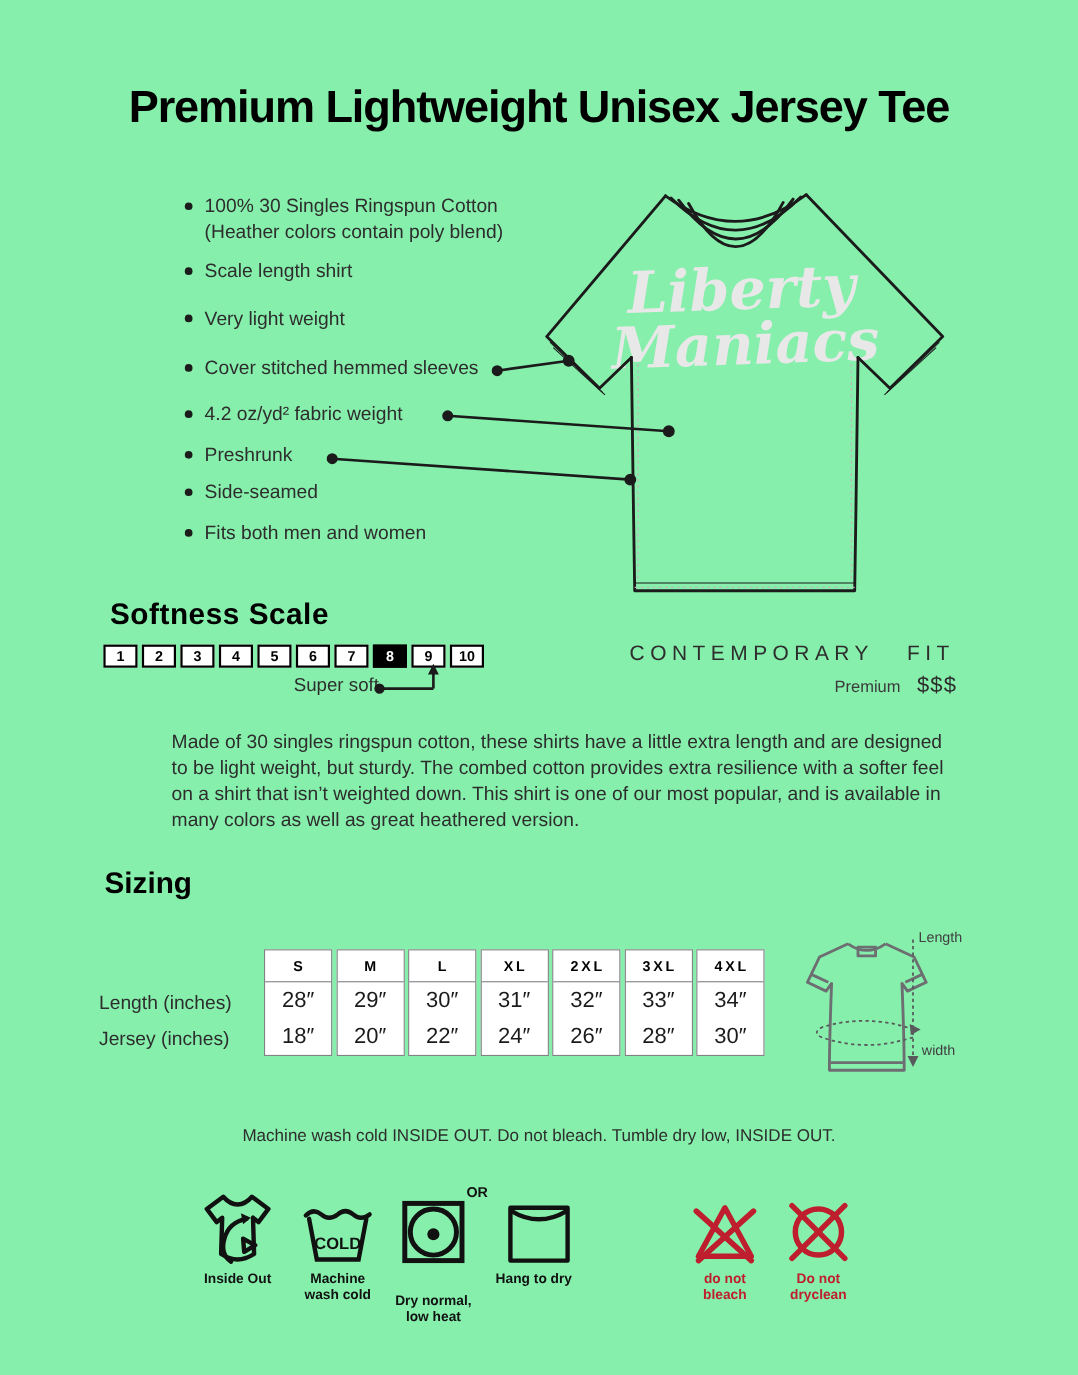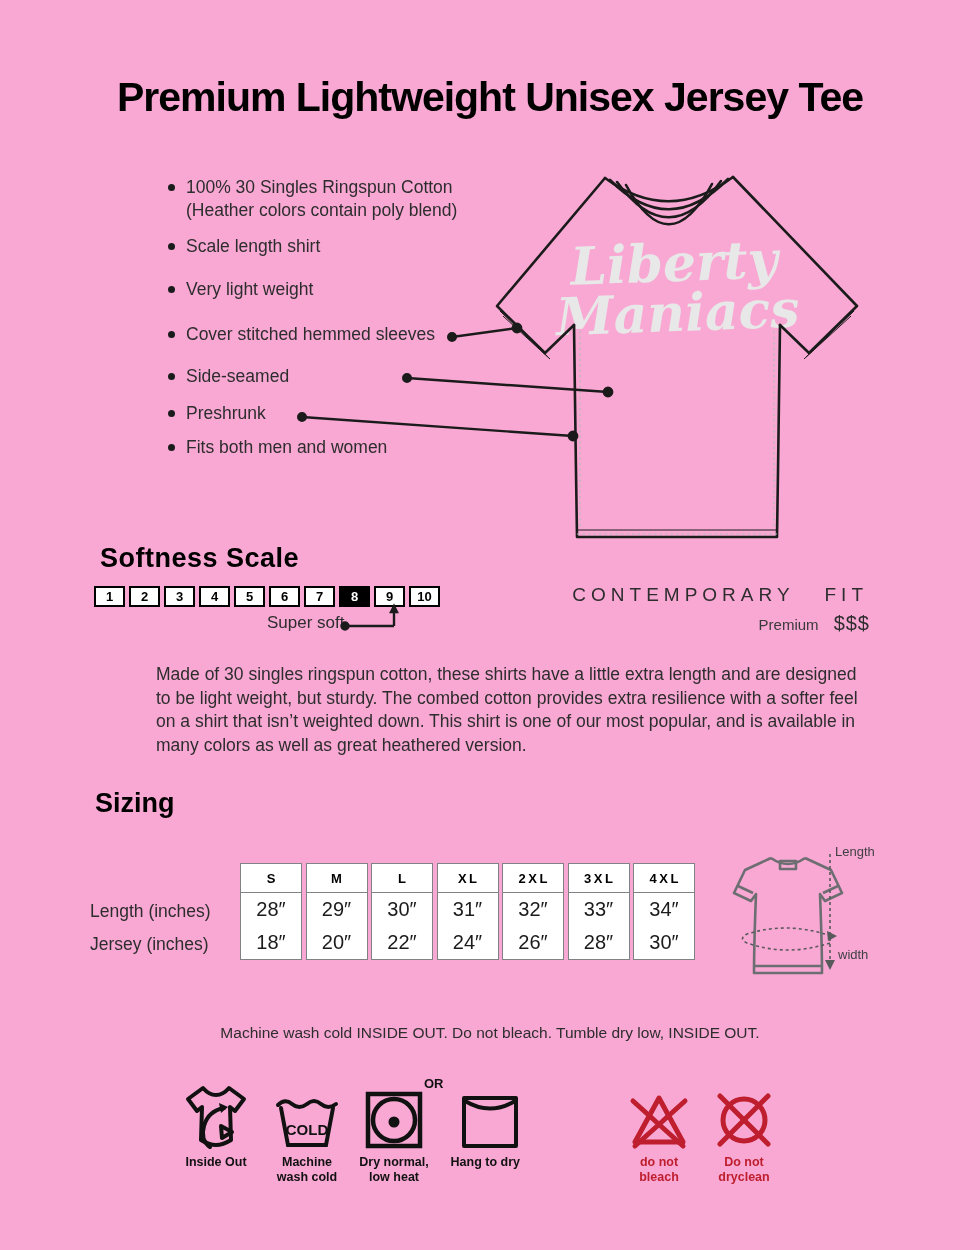--- a/index.html
+++ b/index.html
@@ -1,18 +1,18 @@
 <!DOCTYPE html>
 <html><head>
 <meta charset="utf-8">
 <style>
   * { margin:0; padding:0; box-sizing:border-box; }
   html,body { background:#fff; }
   .page {
-    position:relative; width:980px; height:1250px; background:#f9a8d4;
+    position:relative; width:980px; height:1250px; background:#86efac;
     font-family:"Liberation Sans", sans-serif; color:#1b1b1b; overflow:hidden;
   }
   
   .title {
     position:absolute; top:74px; left:0; width:100%; text-align:center;
     font-size:41px; font-weight:bold; letter-spacing:-1px; color:#000;
   }
   
   .features { position:absolute; left:168px; top:176px; width:330px; list-style:none; }
   .features li { display:flex; font-size:17.5px; line-height:23px; font-weight:300; color:#2d2d2d; }
@@ -84,24 +84,27 @@
     <li>
         <span>Scale length shirt</span>
       </li>
     <li>
         <span>Very light weight</span>
       </li>
     <li>
         <span>Cover stitched hemmed sleeves</span>
       </li>
     <li>
+        <span>4.2 oz/yd² fabric weight</span>
+      </li>
+    <li>
+        <span>Preshrunk</span>
+      </li>
+    <li>
         <span>Side-seamed</span>
-      </li>
-    <li>
-        <span>Preshrunk</span>
       </li>
     <li>
         <span>Fits both men and women</span>
       </li>
   </ul>
 
   <div class="shirt-wrap">
     <svg width="440" height="390" viewBox="0 0 440 390">
 
       <g transform="rotate(-2 187 130)" fill="#e8e8e8" font-family="'DejaVu Serif', serif" font-style="italic" font-weight="bold" text-anchor="middle">
@@ -269,21 +272,21 @@
         </g>
         <text x="33" y="43" text-anchor="middle" font-size="15" font-weight="bold" fill="#111" font-family="'Liberation Sans',sans-serif">COLD</text>
       </svg>
     </div>
     <div class="care-label">
       <div>Machine</div>
       <div>wash cold</div>
     </div>
   </div>
 
-  <div class="care-item" style="left:354px; width:80px;">
+  <div class="care-item" style="left:354px; width:80px;gap:20px;">
     <div class="care-icon-box">
       <svg width="60" height="60" viewBox="0 0 60 60">
         <g fill="none" stroke="#111" stroke-width="4.5">
           <rect x="4" y="4" width="52" height="52"></rect>
           <circle cx="30" cy="30" r="21"></circle>
         </g>
         <circle cx="30" cy="32" r="5.5" fill="#111"></circle>
       </svg>
     </div>
     <div class="care-label">

